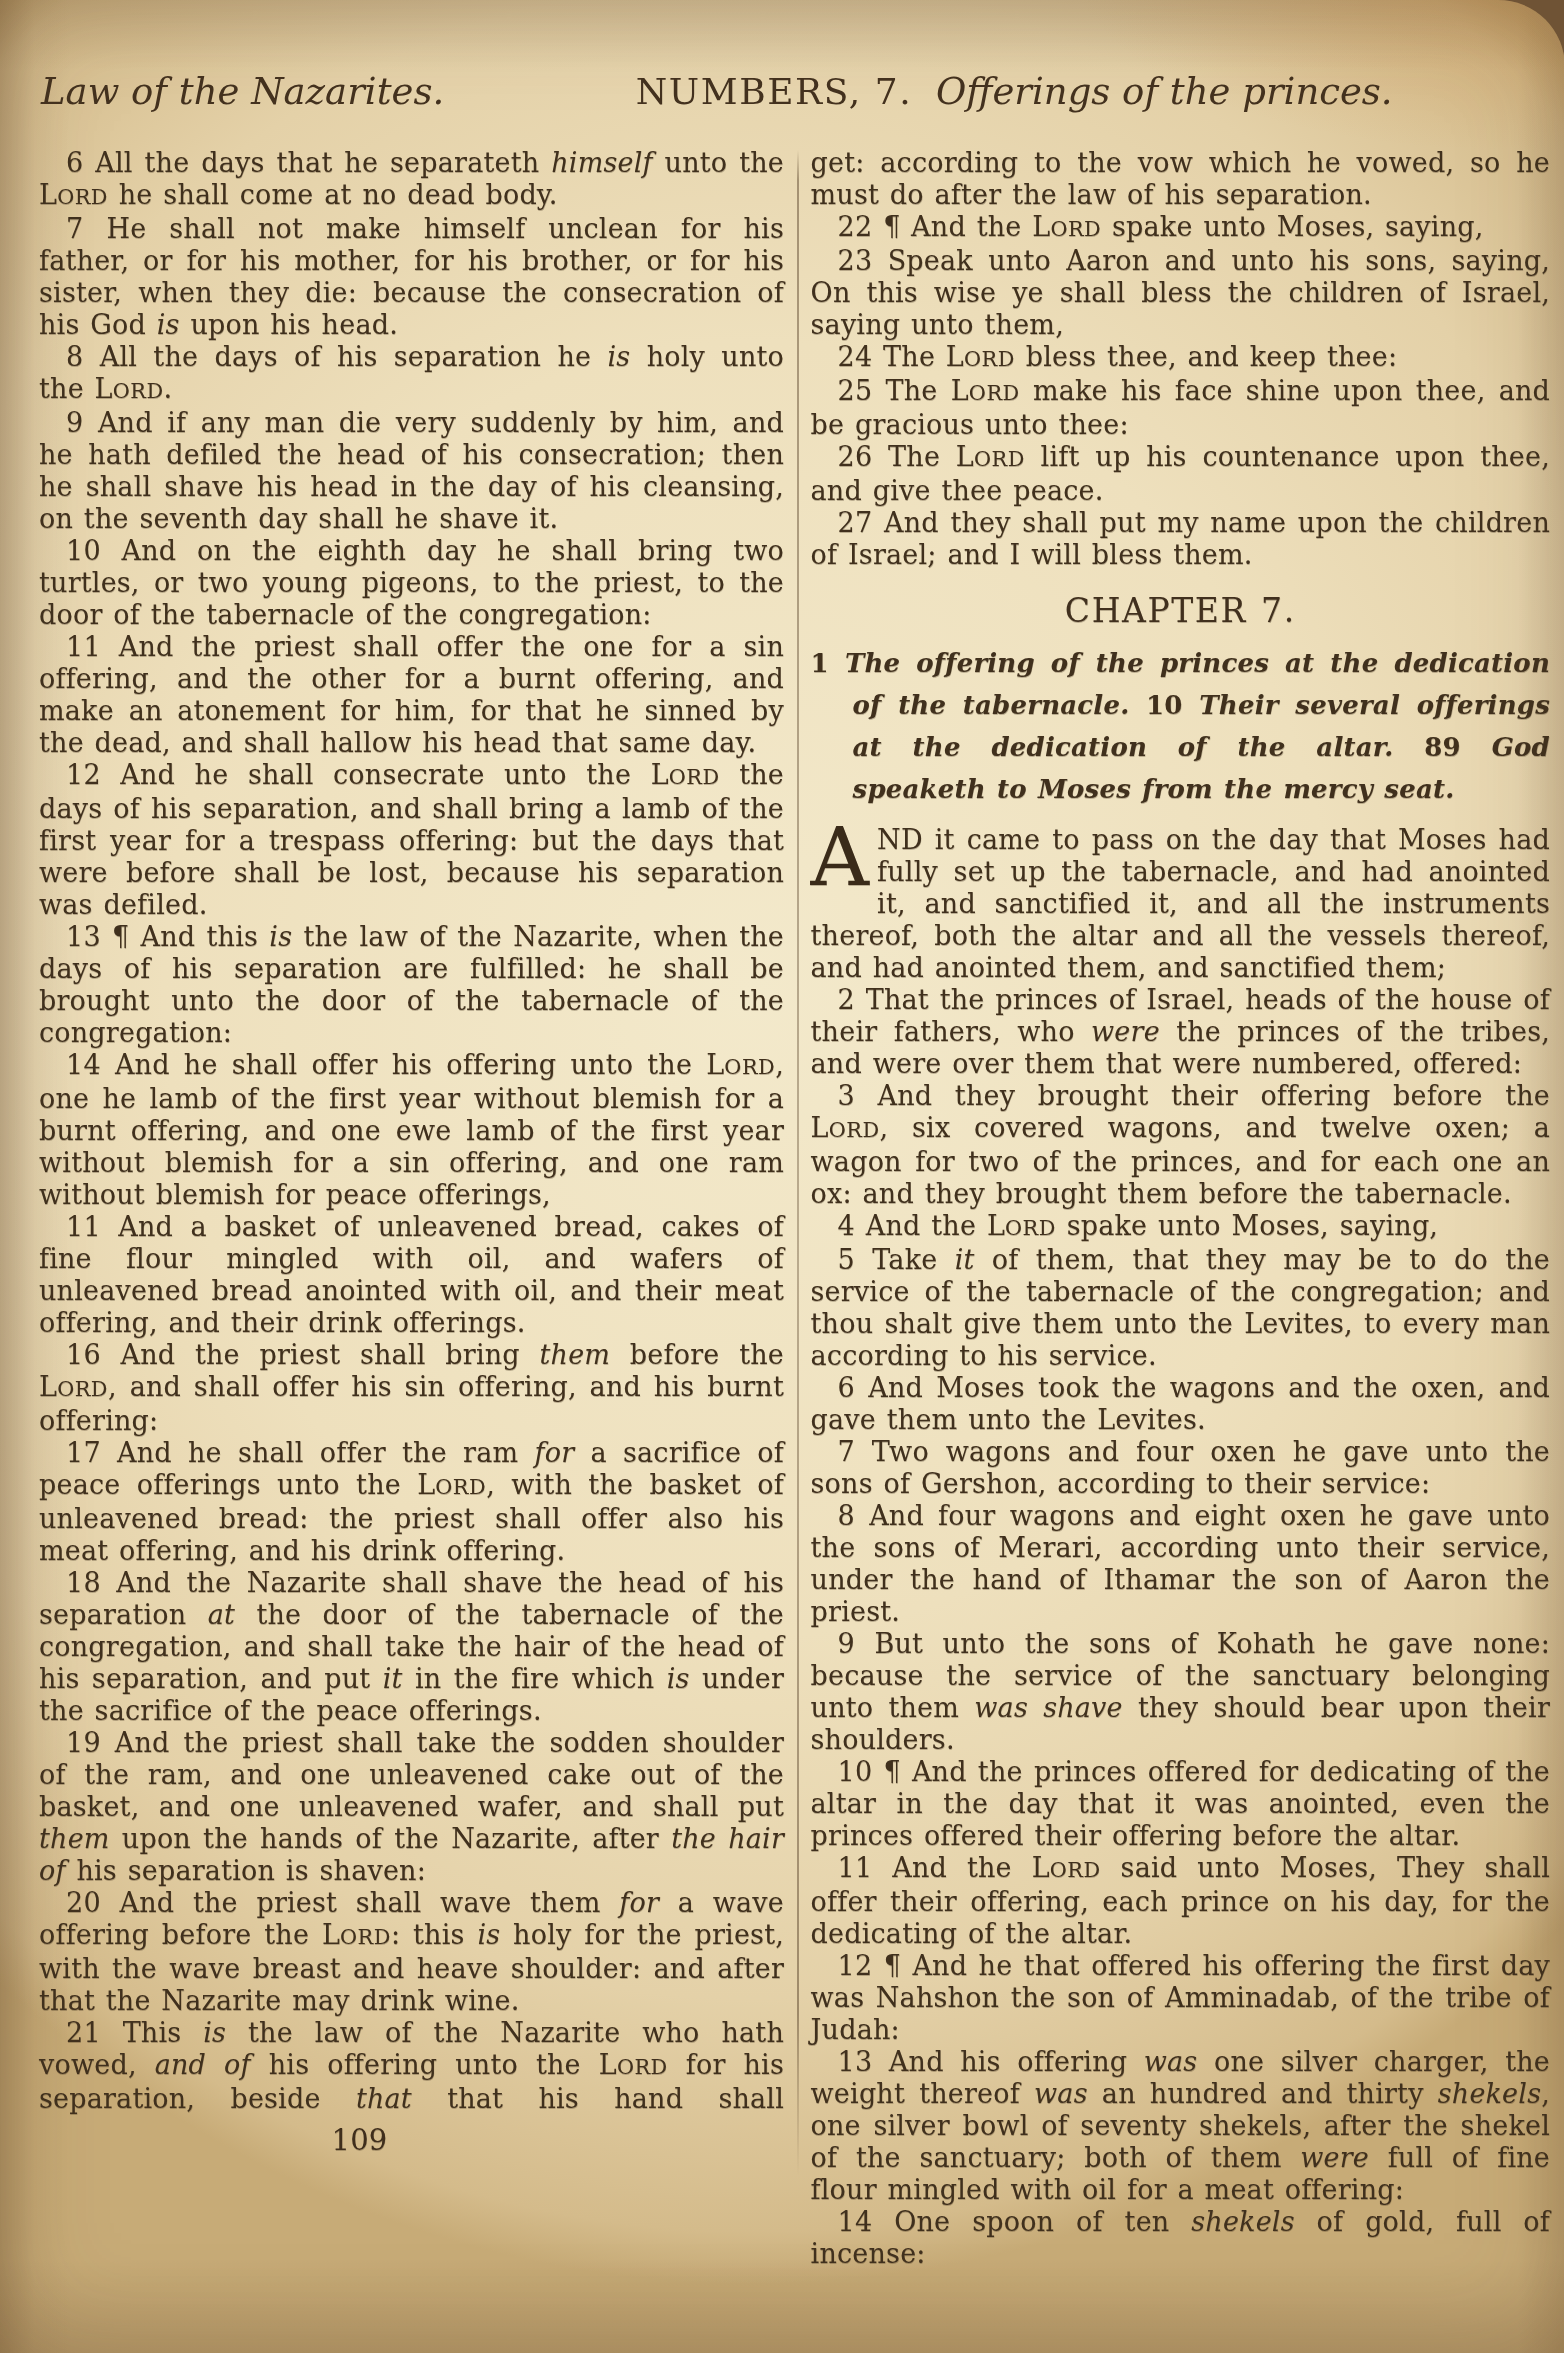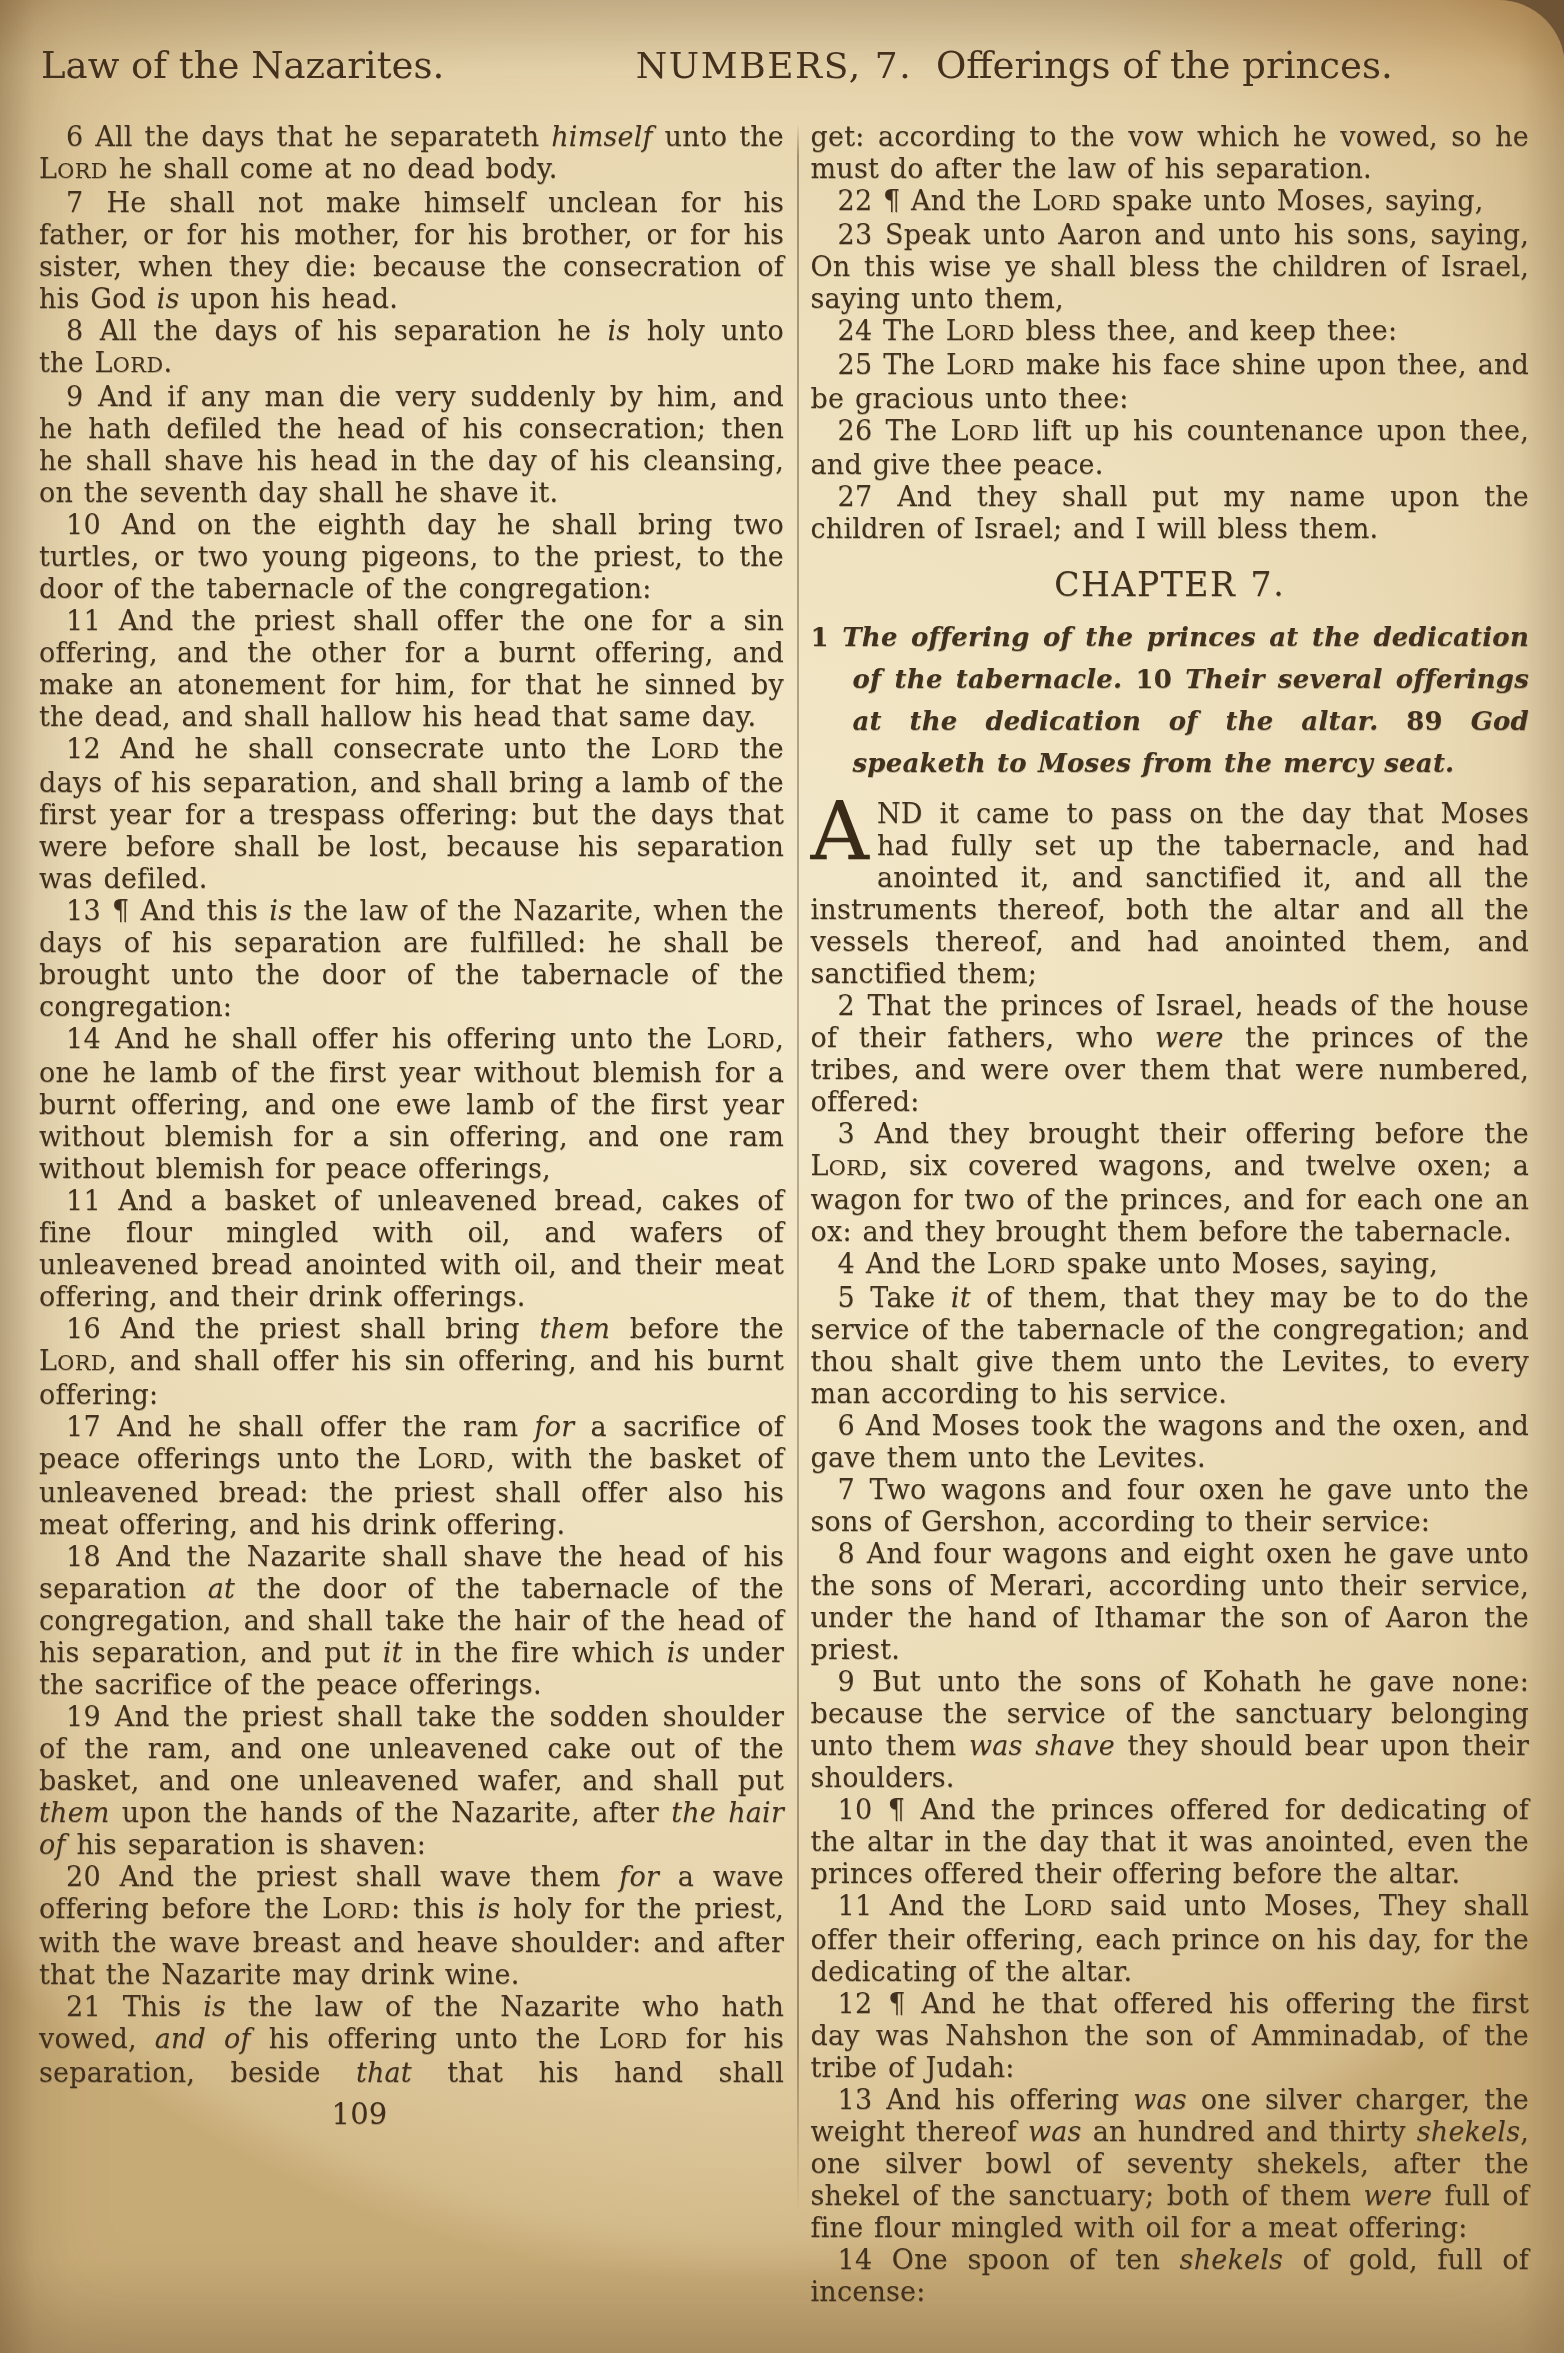--- a/index.html
+++ b/index.html
@@ -20,31 +20,31 @@
       linear-gradient(0deg, rgba(100,72,40,0.20) 0, rgba(100,72,40,0) 4%),
       linear-gradient(180deg, rgba(120,90,50,0.20) 0, rgba(120,90,50,0) 3%),
       radial-gradient(ellipse 75% 55% at 48% 42%, #f3e9cb 0%, #eee0bd 50%, #e4d1a8 78%, #d4bb8b 96%, #c7ab77 100%);
     box-shadow: inset 0 0 110px rgba(90,60,30,0.22);
   }
   .header{
     display:flex;align-items:baseline;
     padding:44px 39px 0 41px;
     color:#43311e;
   }
-  .rh{font-size:37px;flex:1;white-space:nowrap;}
+  .rh{font-style:italic;font-size:37px;flex:1;white-space:nowrap;margin-top:26px;}
   .rh.right{text-align:left;}
   .title{
     font-size:36px;letter-spacing:1.6px;white-space:nowrap;
     transform:translateX(-23.5px);
     margin-left:28px;
   }
   .columns{
     display:flex;
     margin-top:34px;
-    padding:0 36px 0 39px;
+    padding:0 15px 0 39px;
     color:#40301d;
   }
   .col{
     width:745px;
     font-size:27px;line-height:32px;
     text-align:justify;
     word-spacing:2px;letter-spacing:0.2px;
     text-shadow:0.3px 0.5px 0.5px rgba(64,46,26,0.30);
   }
   .col p{margin:0;text-indent:27px;}

